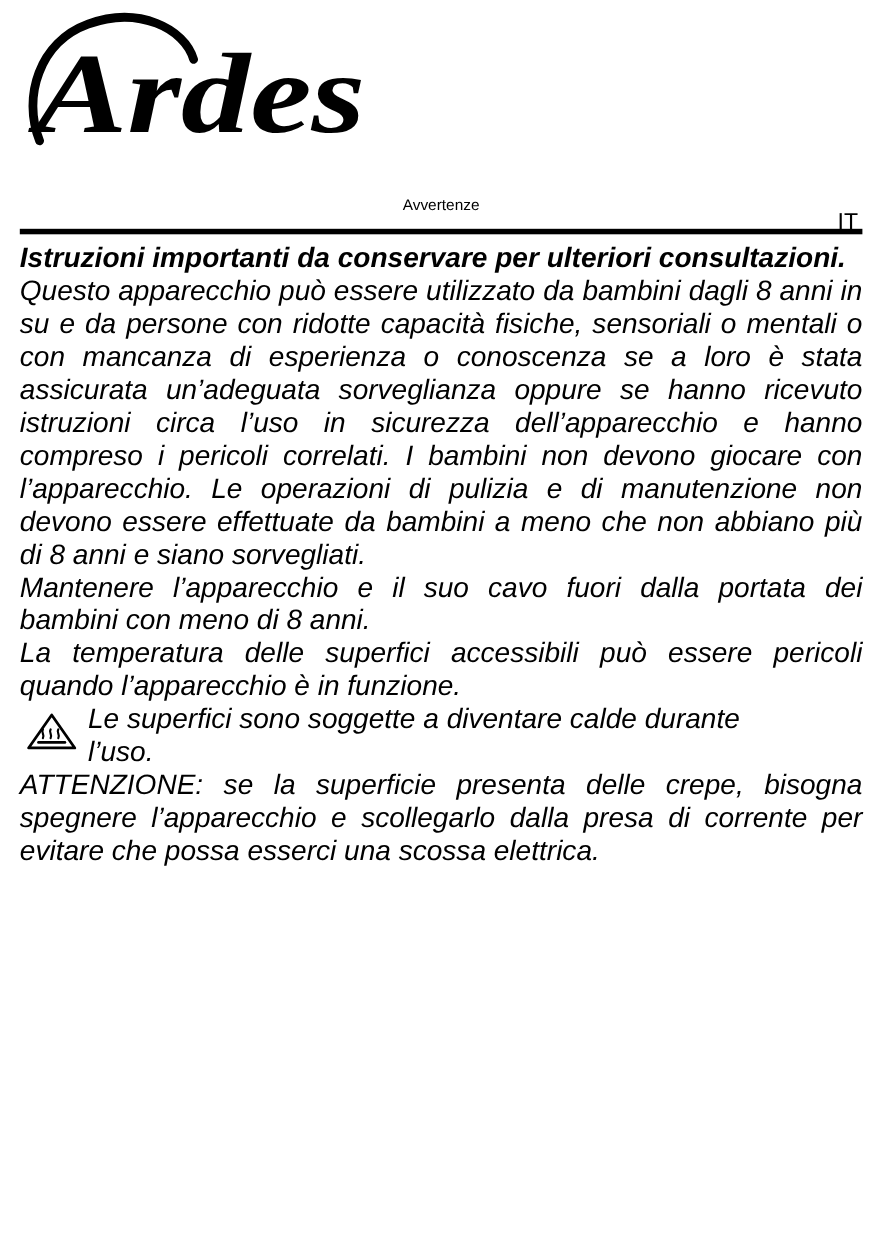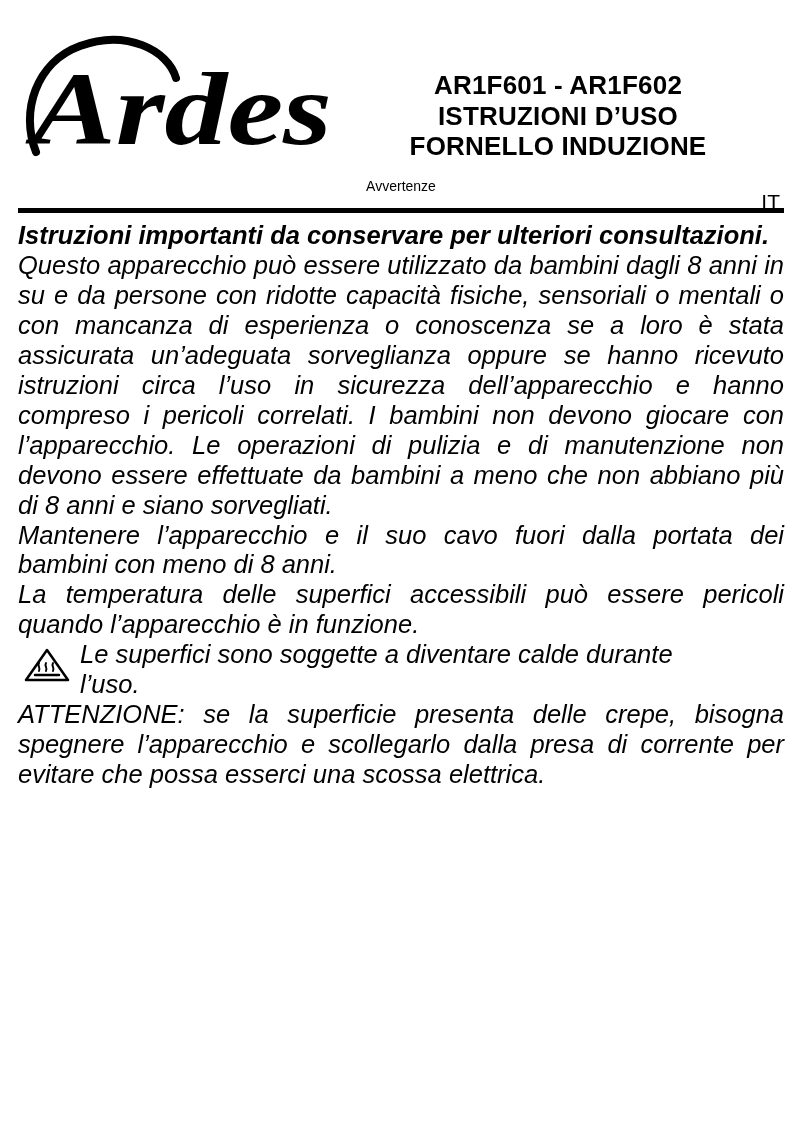--- a/index.html
+++ b/index.html
@@ -21,21 +21,21 @@
     box-sizing: border-box;
     padding: 0 18px;
   }
 
   
   .header {
     display: flex;
     align-items: flex-start;
     justify-content: flex-start;
     height: 170px;
-    padding-top: 34px;
+    padding-top: 10px;
     box-sizing: border-box;
   }
   .logo {
     position: relative;
     width: 340px;
     height: 140px;
     flex: 0 0 340px;
   }
   .logo svg { display:block; }
 
@@ -128,25 +128,20 @@
 
     <div class="logo">
       <svg width="340" height="140" viewBox="0 0 340 140" xmlns="http://www.w3.org/2000/svg" aria-hidden="true">
 
         <path d="M18 118 C 2 78, 18 28, 62 12 C 108 -5, 150 16, 158 44" fill="none" stroke="#000" stroke-width="8" stroke-linecap="round"></path>
 
         <text x="14" y="110" font-family="'Liberation Serif', serif" font-size="104" font-weight="bold" font-style="italic" fill="#000" textLength="300" lengthAdjust="spacingAndGlyphs">Ardes</text>
       </svg>
     </div>
 
-    <div class="title-block">
-      <div class="title-line">AR1F601 - AR1F602</div>
-      <div class="title-line">ISTRUZIONI D’USO</div>
-      <div class="title-line">FORNELLO INDUZIONE</div>
-    </div>
 
   </div>
 
   <div class="section-bar">
     <div class="section-title">Avvertenze</div>
     <div class="lang-code">IT</div>
   </div>
   <hr class="rule">
 
   <div class="body-text">

